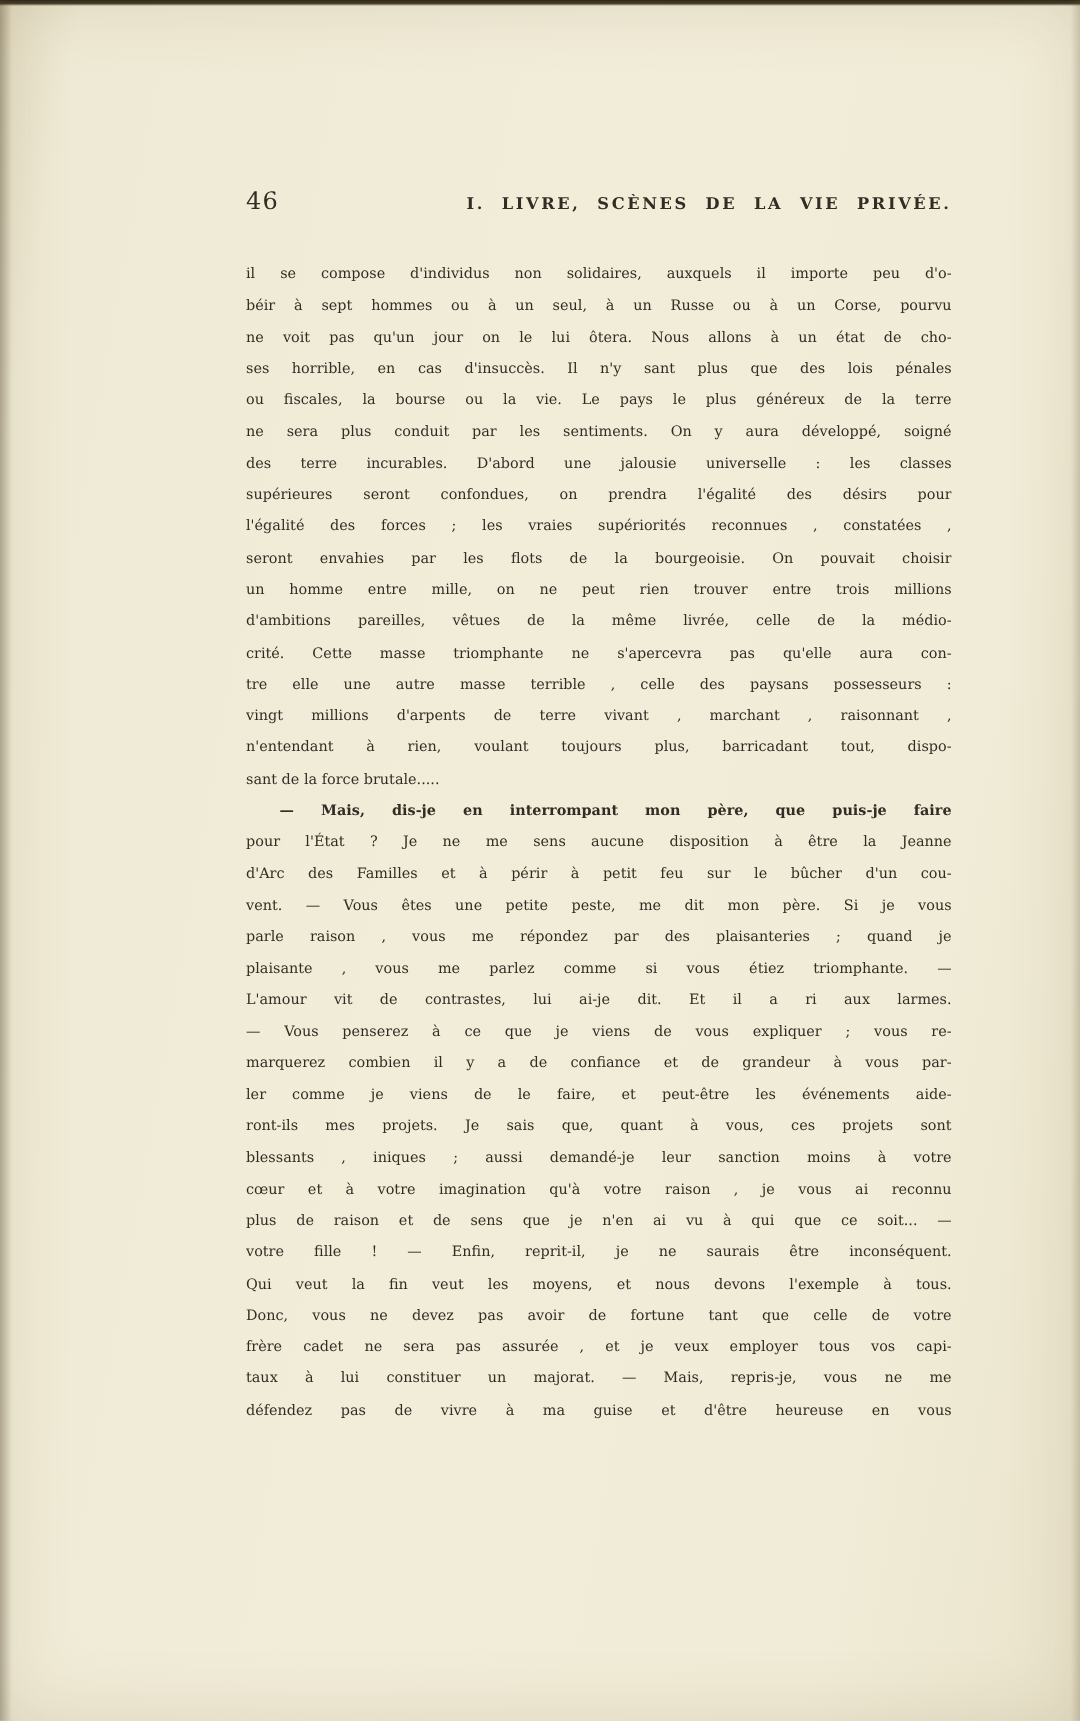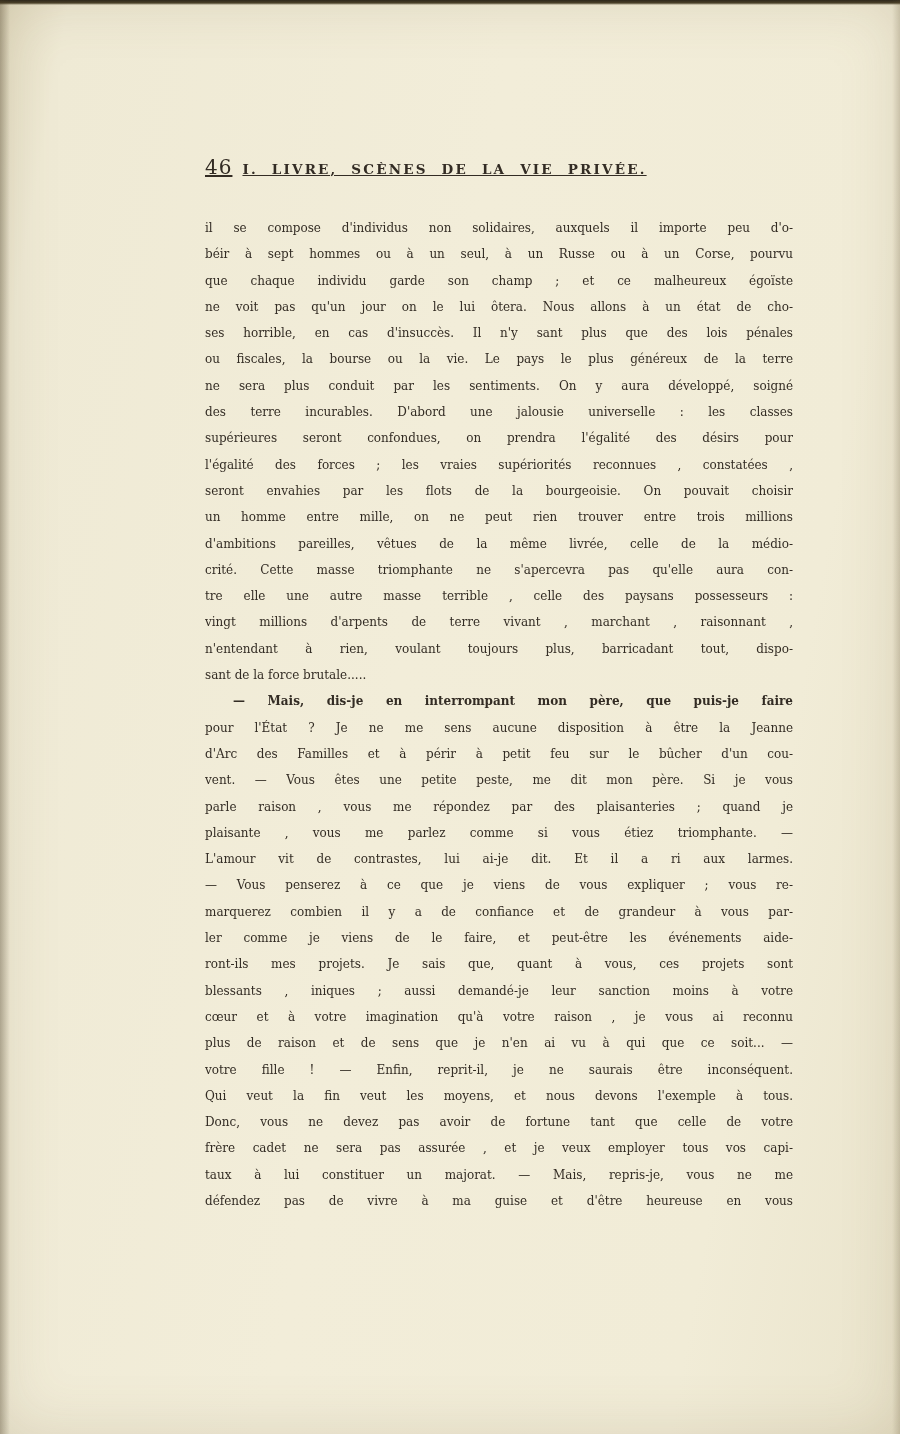--- a/index.html
+++ b/index.html
@@ -34,30 +34,29 @@
   }
   .print-area{
     position:absolute;
     left:205px;top:155px;width:588px;
   }
   .page-header{
     display:flex;
     align-items:baseline;
     color:var(--ink);
     margin-bottom:16px;
-    text-decoration:underline;
   }
   .page-number{
     font-size:20px;
     letter-spacing:1px;
     flex:0 0 auto;
   }
   .running-title{
     flex:1 1 auto;
-    text-align:left;
+    text-align:right;
     font-size:13.5px;
     font-weight:700;
     letter-spacing:2.2px;
     word-spacing:7px;
     padding-left:10px;
     white-space:nowrap;
   }
   .page-text{
     color:var(--ink);
     font-size:12px;
@@ -89,21 +88,20 @@
   <div class="edge-right"></div>
 
   <div class="print-area">
     <div class="page-header">
       <span class="page-number">46</span>
       <span class="running-title">I. LIVRE, SCÈNES DE LA VIE PRIVÉE.</span>
     </div>
     <div class="page-text" id="text-body">
         <div class="line">il se compose d'individus non solidaires, auxquels il importe peu d'o-</div>
         <div class="line">béir à sept hommes ou à un seul, à un Russe ou à un Corse, pourvu</div>
-        <div class="line">que chaque individu garde son champ ; et ce malheureux égoïste</div>
         <div class="line">ne voit pas qu'un jour on le lui ôtera. Nous allons à un état de cho-</div>
         <div class="line">ses horrible, en cas d'insuccès. Il n'y sant plus que des lois pénales</div>
         <div class="line">ou fiscales, la bourse ou la vie. Le pays le plus généreux de la terre</div>
         <div class="line">ne sera plus conduit par les sentiments. On y aura développé, soigné</div>
         <div class="line">des terre incurables. D'abord une jalousie universelle : les classes</div>
         <div class="line">supérieures seront confondues, on prendra l'égalité des désirs pour</div>
         <div class="line">l'égalité des forces ; les vraies supériorités reconnues , constatées ,</div>
         <div class="line">seront envahies par les flots de la bourgeoisie. On pouvait choisir</div>
         <div class="line">un homme entre mille, on ne peut rien trouver entre trois millions</div>
         <div class="line">d'ambitions pareilles, vêtues de la même livrée, celle de la médio-</div>

